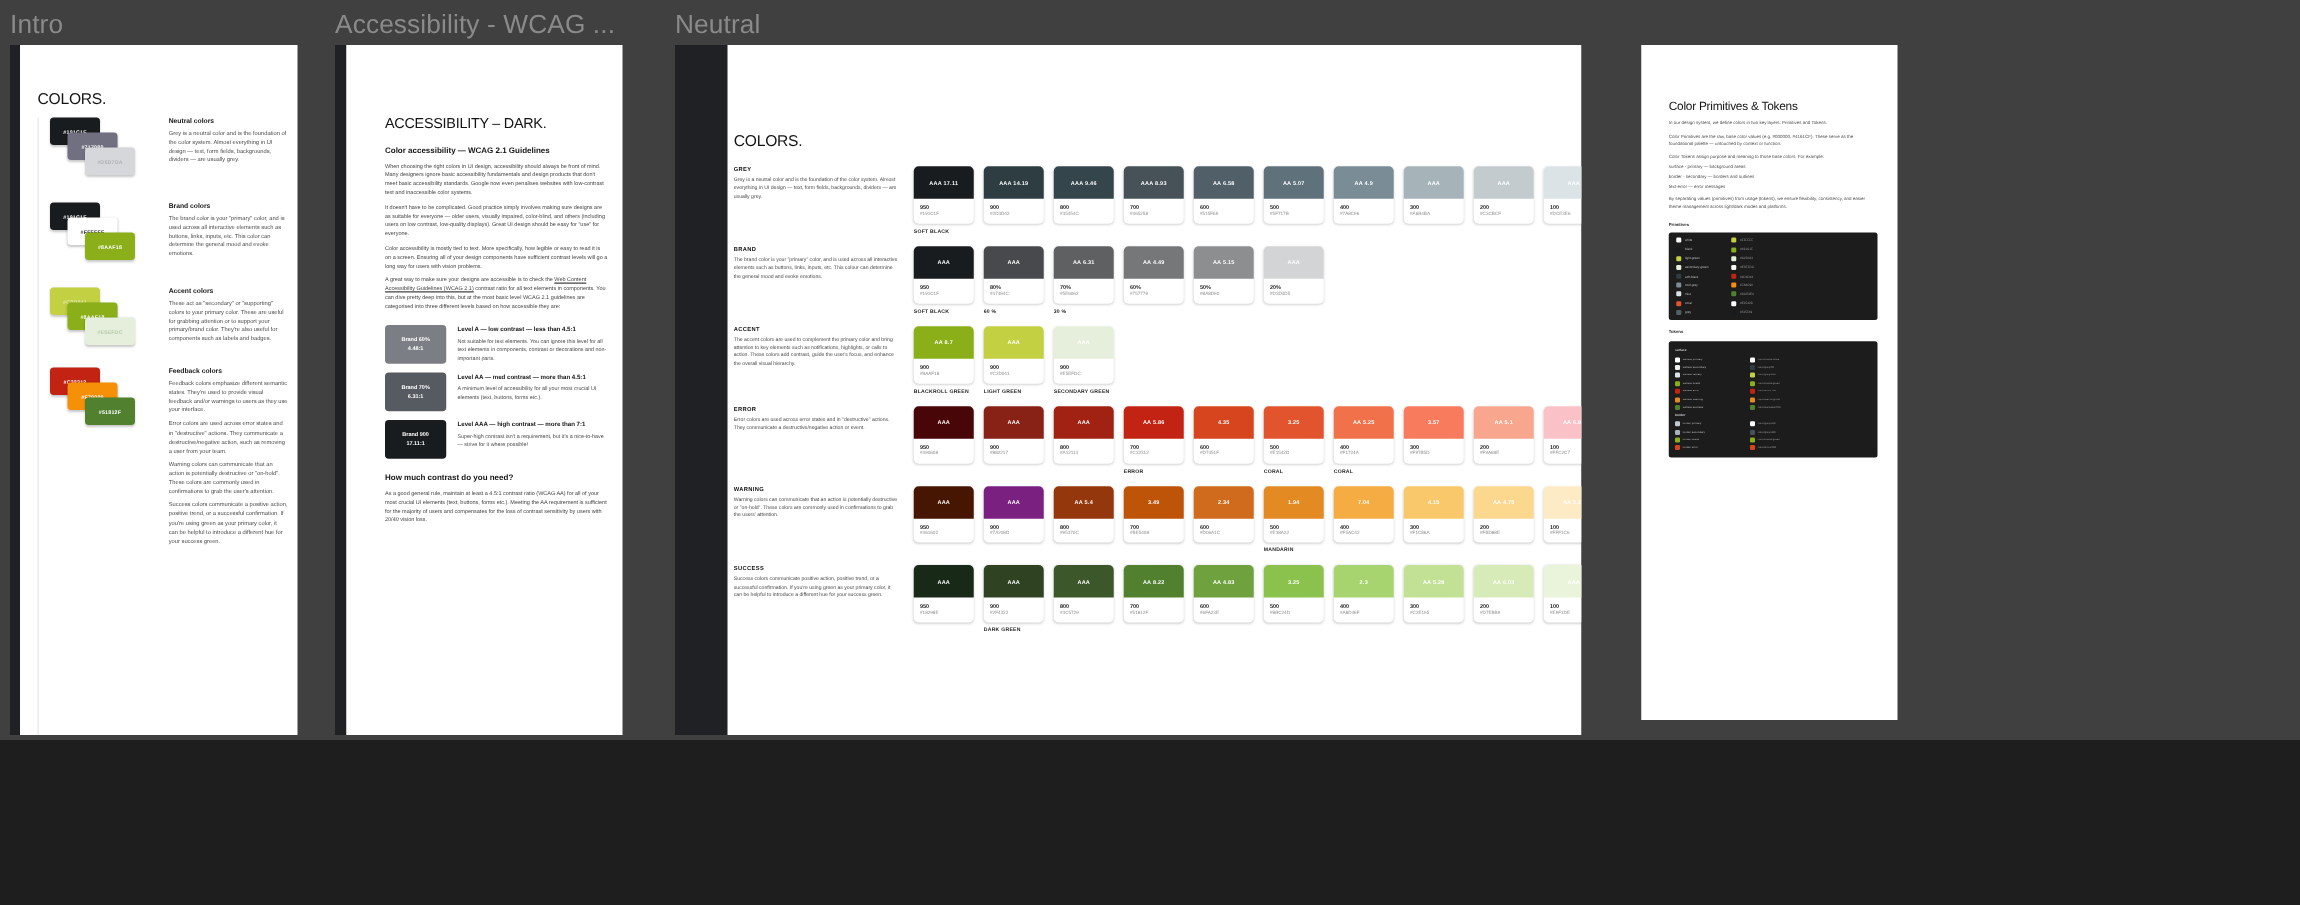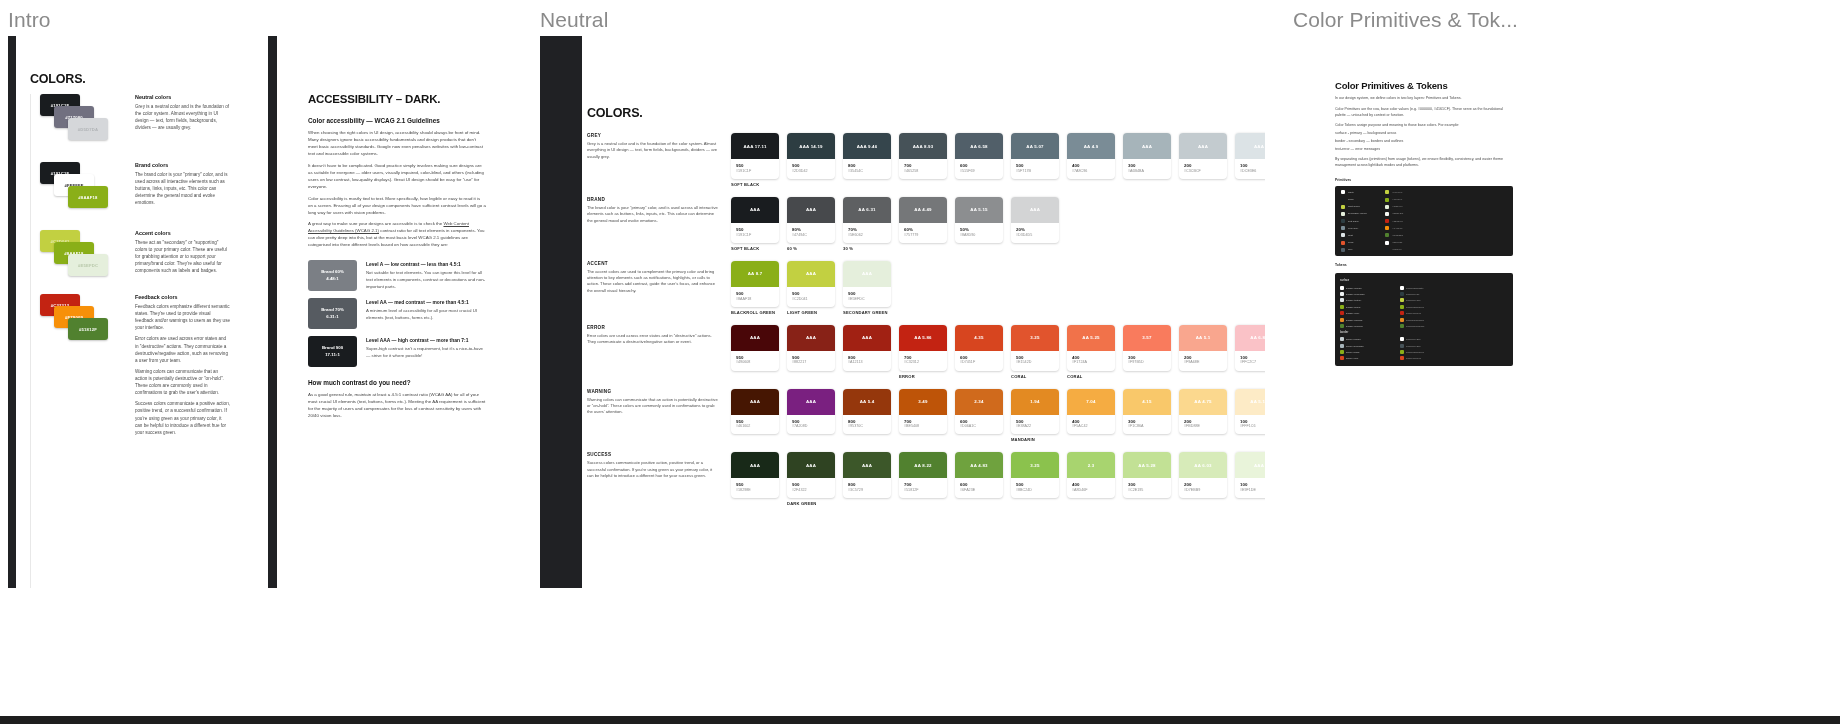--- a/index.html
+++ b/index.html
@@ -1,28 +1,28 @@
 <!DOCTYPE html>
 <html><head>
 <meta charset="utf-8">
 <style>
   html,body{margin:0;padding:0;background:#1e1e1e;}
   body{width:1840px;height:724px;overflow:hidden;font-family:"Liberation Sans",sans-serif;
        -webkit-font-smoothing:antialiased;}
-  .canvas{position:relative;width:1840px;height:716px;background:#ffffff;}
+  .canvas{position:relative;width:1840px;height:592px;background:#404040;}
 
   .frame{position:absolute;}
   .frame-title{position:absolute;top:-28px;left:0;color:#8a8a8a;font-size:21px;
      font-weight:400;letter-spacing:.1px;white-space:nowrap;overflow:hidden;}
   .frame-title.right{left:auto;right:0;}
   .page{position:absolute;background:#fff;overflow:hidden;}
   .darkbar{position:absolute;left:0;top:0;bottom:0;background:#202124;}
 
   
-  .h1{font-weight:700;letter-spacing:-.2px;color:#141414;}
+  .h1{font-weight:400;letter-spacing:-.2px;color:#141414;}
   .cap{font-weight:700;color:#141414;letter-spacing:.3px;}
   #s1 .h1{font-size:12.5px;}
   #s1 .row{position:relative;margin-bottom:10px;}
   #s1 .stack{position:absolute;left:0;top:0;width:88px;height:62px;}
   #s1 .sw{position:absolute;border-radius:3px;display:flex;align-items:center;
       justify-content:center;font-size:4.2px;font-weight:700;letter-spacing:.2px;}
   #s1 .txt{margin-left:95px;}
   #s1 .txt h3{margin:0 0 3px;font-size:5.4px;font-weight:700;color:#141414;}
   #s1 .txt p{margin:0 0 4px;font-size:4.6px;line-height:1.55;color:#4a4a4a;}
 
@@ -130,20 +130,21 @@
               <p>Error colors are used across error states and in "destructive" actions. They communicate a destructive/negative action, such as removing a user from your team.</p>
               <p>Warning colors can communicate that an action is potentially destructive or "on-hold". These colors are commonly used in confirmations to grab the user's attention.</p>
               <p>Success colors communicate a positive action, positive trend, or a successful confirmation. If you're using green as your primary color, it can be helpful to introduce a different hue for your success green.</p>
             </div>
           </div>
         </div>
     </div>
   </div>
 
   <div class="frame" id="f2" style="left:268px;top:36px;width:230px;height:552px;">
+    <div class="frame-title">Accessibility - WCAG ...</div>
     <div class="page" id="s2" style="left:0;top:0;width:230px;height:552px;">
       <div class="darkbar" style="width:9px;"></div>
       <div class="body">
         <div class="h1">ACCESSIBILITY – DARK.</div>
         <h3>Color accessibility — WCAG 2.1 Guidelines</h3>
         <div id="s2paras">
             <p>When choosing the right colors in UI design, accessibility should always be front of mind. Many designers ignore basic accessibility fundamentals and design products that don't meet basic accessibility standards. Google now even penalises websites with low-contrast text and inaccessible color systems.</p>
             <p>It doesn't have to be complicated. Good practice simply involves making sure designs are as suitable for everyone — older users, visually impaired, color-blind, and others (including users on low contrast, low-quality displays). Great UI design should be easy for "use" for everyone.</p>
             <p>Color accessibility is mostly tied to text. More specifically, how legible or easy to read it is on a screen. Ensuring all of your design components have sufficient contrast levels will go a long way for users with vision problems.</p>
           </div>
@@ -691,22 +692,21 @@
                   </div>
                 </div>
               </div>
             </div>
           </div>
         </div>
     </div>
   </div>
 
   <div class="frame" id="f4" style="left:1313px;top:36px;width:205px;height:540px;">
-    <div class="frame-title right">Color Primitives &amp; Tok...</div>
-    <div class="page" id="s4" style="left:0;top:0;width:205px;height:540px;padding-left:11px;">
+    <div class="page" id="s4" style="left:0;top:0;width:205px;height:540px;">
       <div class="body">
         <div class="h1">Color Primitives &amp; Tokens</div>
         <div id="s4paras">
             <p>In our design system, we define colors in two key layers: Primitives and Tokens.</p>
             <p>Color Primitives are the raw, base color values (e.g. #000000, #4161CF). These serve as the foundational palette — untouched by context or function.</p>
             <p>Color Tokens assign purpose and meaning to those base colors. For example:</p>
             <p style="margin: 2px 0px 0px;">surface - primary — background areas</p>
             <p style="margin: 2px 0px 0px;">border - secondary — borders and outlines</p>
             <p style="margin: 2px 0px 0px;">text-error — error messages</p>
             <p>By separating values (primitives) from usage (tokens), we ensure flexibility, consistency, and easier theme management across light/dark modes and platforms.</p>

